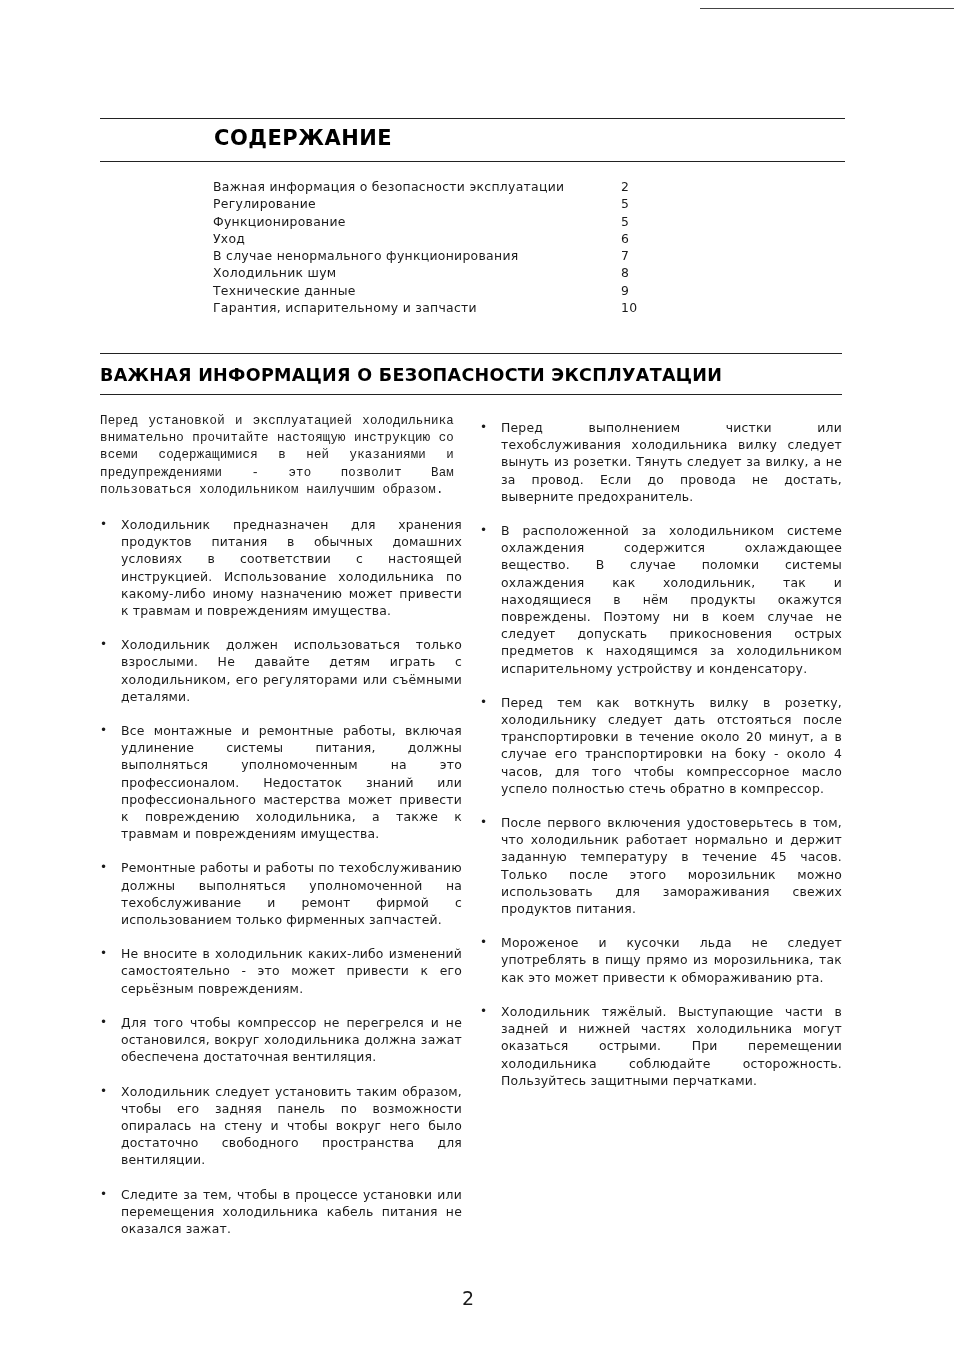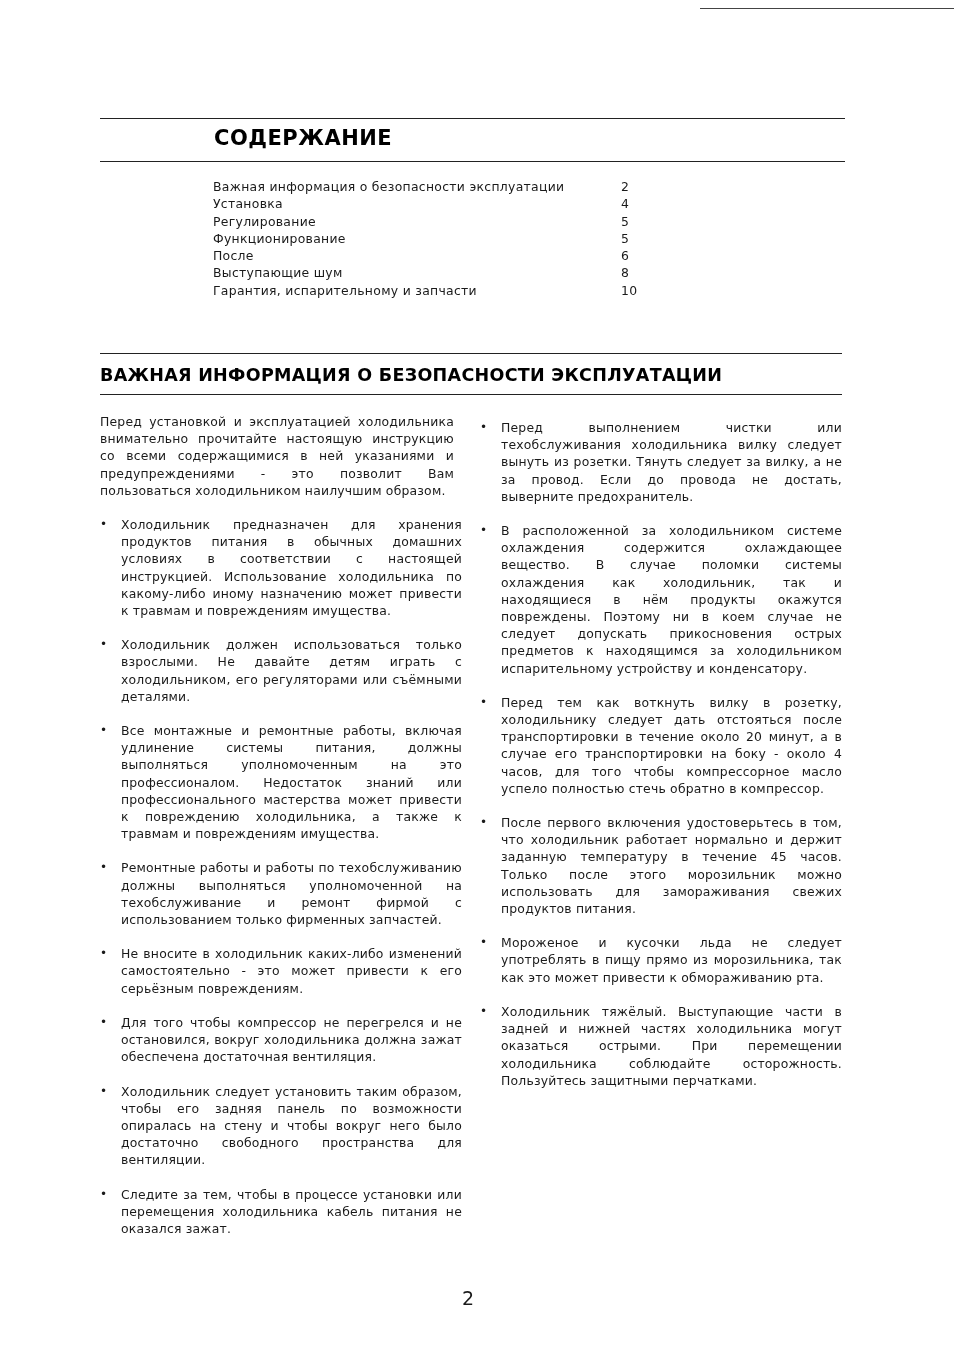--- a/index.html
+++ b/index.html
@@ -7,21 +7,21 @@
   .rule { position: absolute; height: 1px; background: #222; }
   .scan { position: absolute; height: 1px; background: #999; }
   .toc-title { position: absolute; left: 214px; top: 126px; font-family: "DejaVu Sans", sans-serif; font-weight: bold; font-size: 21px; letter-spacing: 0.5px; color: #000; transform: scaleY(1.05); }
   .toc { position: absolute; left: 213px; top: 178px; width: 422px; }
   .toc-row { display: flex; justify-content: space-between; height: 17.3px; font-size: 12.4px; line-height: 17px; letter-spacing: 0.3px; }
   .toc-row .page { width: 14px; text-align: left; }
   .section-title { position: absolute; left: 100px; top: 365px; font-weight: bold; font-size: 17.5px; letter-spacing: 0.3px; color: #000; }
   .col { position: absolute; top: 413px; width: 362px; font-size: 12.4px; line-height: 17.2px; }
   .col.left { left: 100px; }
   .col.right { left: 480px; }
-  .para { text-align: justify; margin: 0 8px 17px 0; letter-spacing: 0.2px; }
+  .para { text-align: justify; margin: 0 8px 17px 0; letter-spacing: 0.2px; font-family: Liberation Mono, monospace; }
   .bullet { display: flex; margin: 0 0 17px 0; }
   .bullet .dot { width: 21px; flex: none; font-size: 12px; }
   .bullet .txt { flex: 1; text-align: justify; letter-spacing: 0.2px; }
   .page-number { position: absolute; left: 462px; top: 1287px; font-size: 19px; }
 </style>
 </head>
 <body>
 
 <div class="scan" style="left:700px; top:8px; width:254px; background:#444;"></div>
 
@@ -29,38 +29,42 @@
 <div class="rule" style="left:100px; top:161px; width:745px;"></div>
 
 <div class="toc-title">СОДЕРЖАНИЕ</div>
 
 <div class="toc">
   <div class="toc-row">
       <span>Важная информация о безопасности эксплуатации</span>
       <span class="page">2</span>
     </div>
   <div class="toc-row">
-      <span>Установка</span>
-      <span class="page">4</span>
-    </div>
-  <div class="toc-row">
       <span>Регулирование</span>
       <span class="page">5</span>
     </div>
   <div class="toc-row">
       <span>Функционирование</span>
       <span class="page">5</span>
     </div>
   <div class="toc-row">
-      <span>После</span>
+      <span>Уход</span>
       <span class="page">6</span>
     </div>
   <div class="toc-row">
-      <span>Выступающие шум</span>
+      <span>В случае ненормального функционирования</span>
+      <span class="page">7</span>
+    </div>
+  <div class="toc-row">
+      <span>Холодильник шум</span>
       <span class="page">8</span>
+    </div>
+  <div class="toc-row">
+      <span>Технические данные</span>
+      <span class="page">9</span>
     </div>
   <div class="toc-row">
       <span>Гарантия, испарительному и запчасти</span>
       <span class="page">10</span>
     </div>
 </div>
 
 <div class="rule" style="left:100px; top:353px; width:742px;"></div>
 <div class="rule" style="left:100px; top:394px; width:742px;"></div>
 

